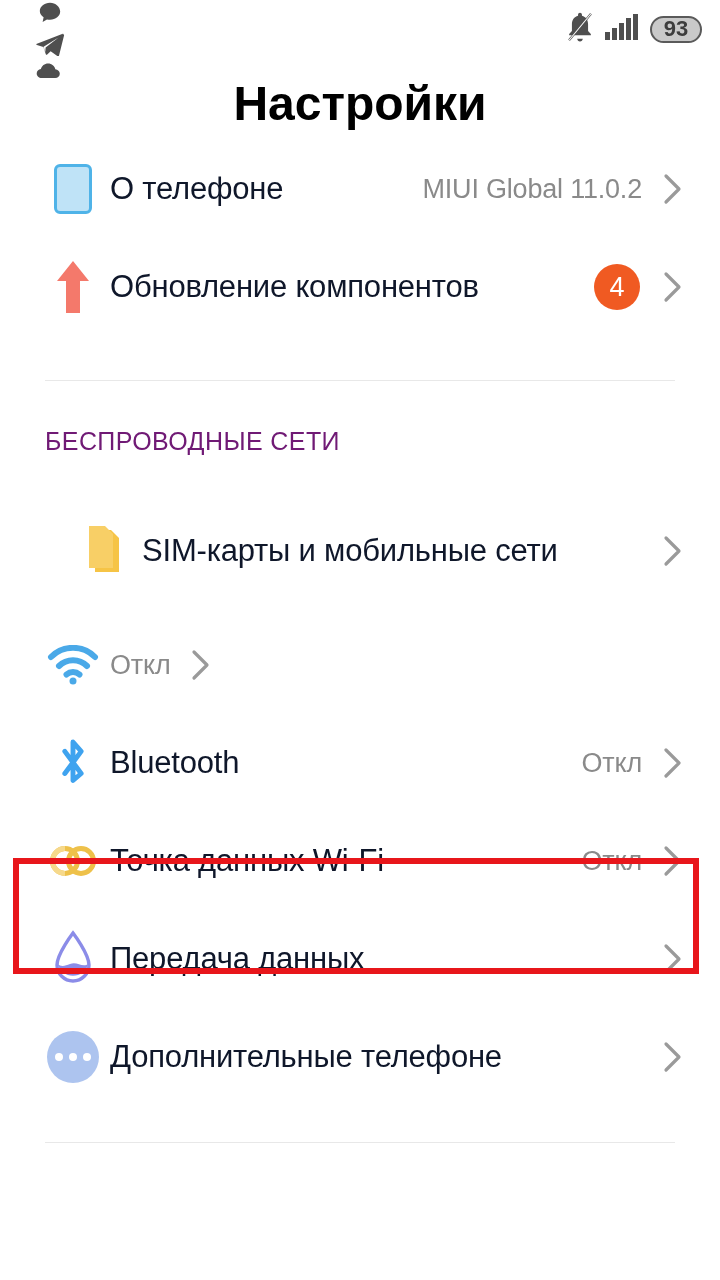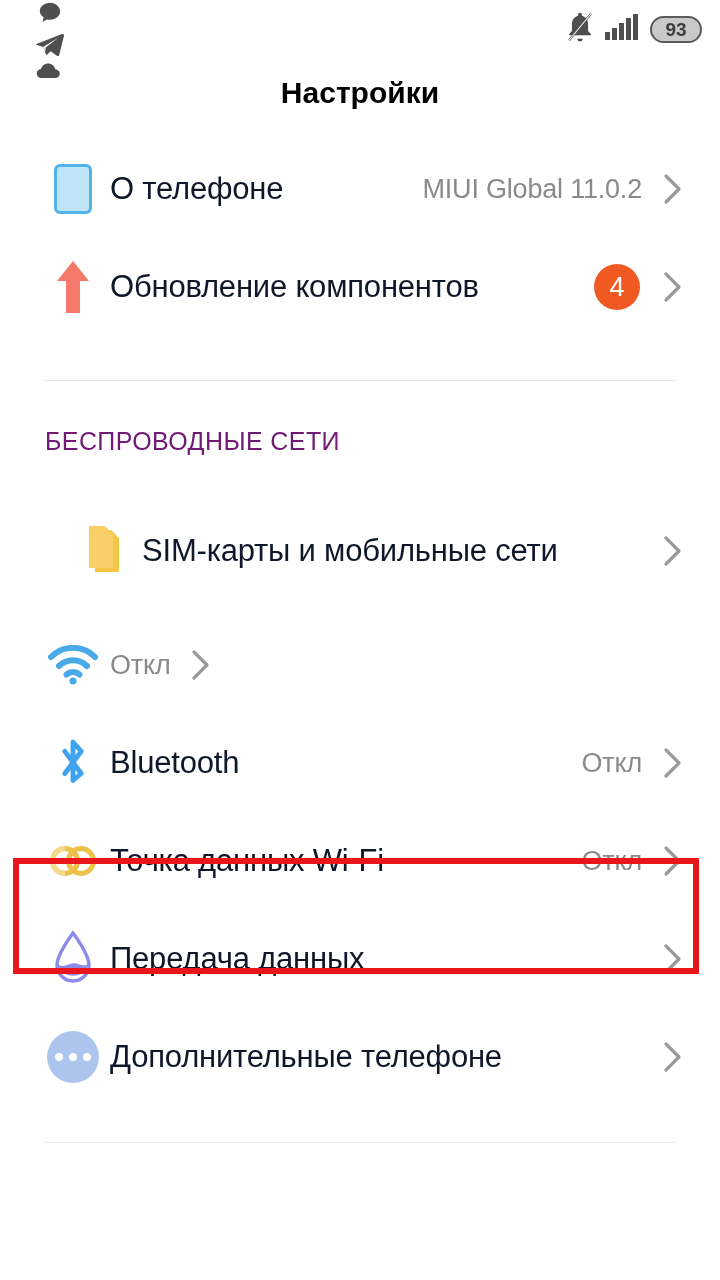--- a/index.html
+++ b/index.html
@@ -54,34 +54,34 @@
     width: 52px;
     height: 27px;
     border: 2.5px solid #5a5a5a;
     border-radius: 14px;
     background: #c9c9c9;
     display: flex;
     align-items: center;
     justify-content: center;
   }
   .battery-pill span {
-    font-size: 19px;
+    font-size: 22px;
     font-weight: bold;
     color: #3d3d3d;
     line-height: 1;
   }
 
   
   .page-title {
     position: absolute;
     top: 76px;
     left: 0;
     width: 720px;
     text-align: center;
-    font-size: 30px;
+    font-size: 48px;
     font-weight: bold;
     color: #000000;
     letter-spacing: 0px;
   }
 
   
   .list { position: absolute; top: 140px; left: 0; width: 720px; }
 
   .row {
     position: relative;

